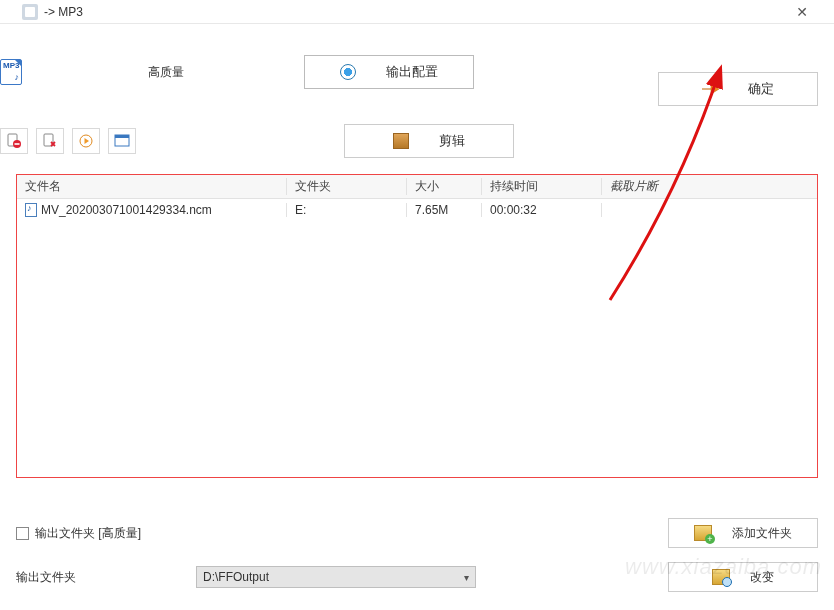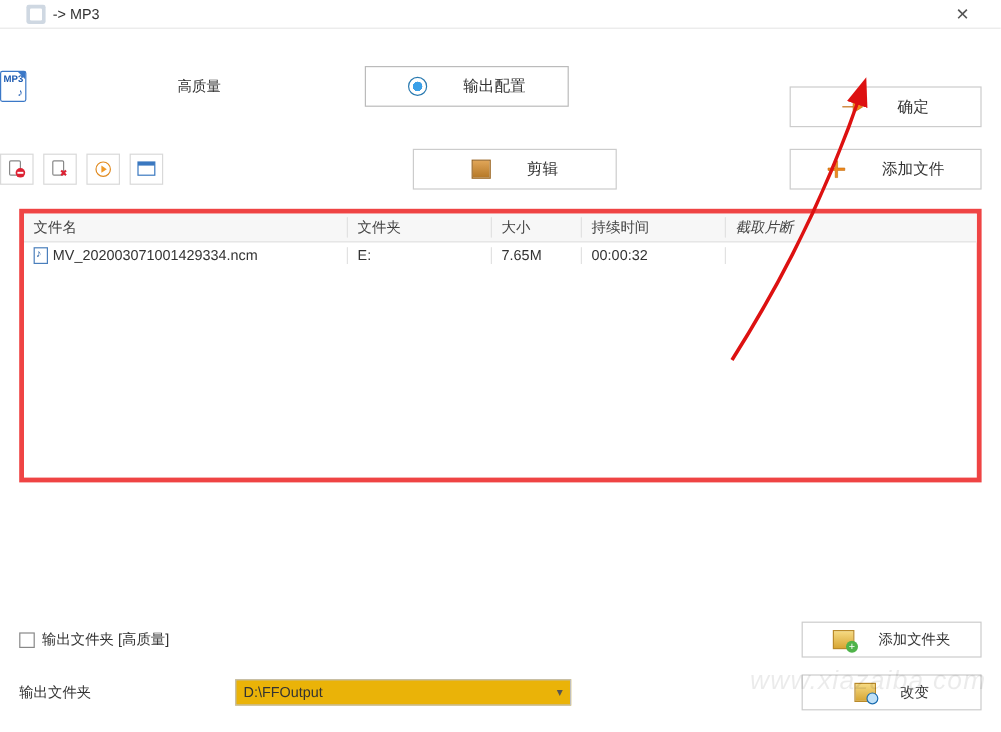--- a/index.html
+++ b/index.html
@@ -57,21 +57,21 @@
 .row2 { display:flex; align-items:center; margin-top:18px; }
 .icon-btn {
   width:28px; height:26px; border:1px solid #d9d9d9; background:#fff; margin-right:8px; cursor:pointer;
   display:flex; align-items:center; justify-content:center; font-size:13px;
 }
 .icon-btn.red svg { display:block; }
 .icon-btn.x svg { display:block; }
 .icon-btn.play svg { display:block; }
 .icon-btn.list svg { display:block; }
 
-.table-wrap { border:4px solid #ef4444; margin:10px 16px 4px 16px; height:228px; overflow:auto; background:#fff; }
+.table-wrap { border:1px solid #ef4444; margin:10px 16px 4px 16px; height:304px; overflow:auto; background:#fff; }
 .thead { display:flex; background:#f7f7f7; border-bottom:1px solid #e2e2e2; height:24px; align-items:center; font-size:12px; color:#444; }
 .thead > div, .trow > div { padding:0 8px; }
 .c1 { width:270px; border-right:1px solid #e2e2e2; }
 .c2 { width:120px; border-right:1px solid #e2e2e2; }
 .c3 { width:75px; border-right:1px solid #e2e2e2; }
 .c4 { width:120px; border-right:1px solid #e2e2e2; }
 .c5 { flex:1;font-style:italic; }
 .trow { display:flex; height:22px; align-items:center; font-size:12px; }
 .trow .fileicon { width:12px; height:14px; background:#fff; border:1px solid #4a7fbc; margin-right:4px; display:inline-block; position:relative; vertical-align:middle; }
 .trow .fileicon::after { content:"♪"; position:absolute; font-size:9px; color:#2a63a6; left:1px; top:-1px; }
@@ -81,21 +81,21 @@
 .chk { width:13px; height:13px; border:1px solid #888; background:#fff; margin-right:6px; }
 .btn-small { width:150px; height:30px; border:1px solid #ccc; background:#fff; display:flex; align-items:center; justify-content:center; cursor:pointer; margin-left:auto; font-size:12px; }
 .btn-small .sicn { width:18px; height:16px; margin-right:20px; display:inline-block; }
 .fld-add .sicn { background:linear-gradient(#f6da82,#d7a634); border:1px solid #b98a2a; position:relative; }
 .fld-add .sicn::after { content:"+"; position:absolute; right:-4px; bottom:-4px; width:10px; height:10px; background:#4fb34a; color:#fff; border-radius:50%; font-size:9px; line-height:10px; text-align:center; }
 .change .sicn { background:linear-gradient(#f6da82,#d7a634); border:1px solid #b98a2a; position:relative; }
 .change .sicn::after { content:""; position:absolute; right:-3px; bottom:-3px; width:8px; height:8px; border:1px solid #1d6eb0; border-radius:50%; background:#bfe0f7; }
 
 .select {
   width:280px; height:22px; border:1px solid #bfbfbf; display:flex; align-items:center; padding:0 6px; margin-left:120px;
-  background:#eab308; cursor:pointer; justify-content:space-between;
+  background:#e5e5e5; cursor:pointer; justify-content:space-between;
 }
 .select .chev { font-size:10px; color:#555; }
 
 .arrow-annot { position:absolute; pointer-events:none; }
 .watermark {
   position:absolute; right:12px; bottom:30px; font-size:22px; color:rgba(0,0,0,0.08);
   font-style:italic; letter-spacing:1px; pointer-events:none;
 }
 </style>
 </head>
@@ -153,28 +153,20 @@
     <div class="icon-btn list">
       <svg width="16" height="14" viewBox="0 0 16 14">
           <rect x="1" y="1" width="14" height="11" fill="#fff" stroke="#3a78c0"></rect>
           <rect x="1" y="1" width="14" height="3" fill="#3a78c0"></rect>
         </svg>
     </div>
 
     <div class="btn btn-edit" style="margin-left:200px;">
       <span class="bicn"></span>
       <span>剪辑</span>
-    </div>
-    <div class="btn btn-add" style="margin-left:auto;">
-      <span class="bicn">
-        <svg width="16" height="16" viewBox="0 0 16 16">
-            <path d="M7 1 h2 v6 h6 v2 h-6 v6 h-2 v-6 h-6 v-2 h6 Z" fill="#f08a1d" stroke="#c26a0c" stroke-width="0.5"></path>
-          </svg>
-      </span>
-      <span>添加文件</span>
     </div>
   </div>
 </div>
 
 <div class="table-wrap">
   <div class="thead">
     <div class="c1">文件名</div>
     <div class="c2">文件夹</div>
     <div class="c3">大小</div>
     <div class="c4">持续时间</div>

